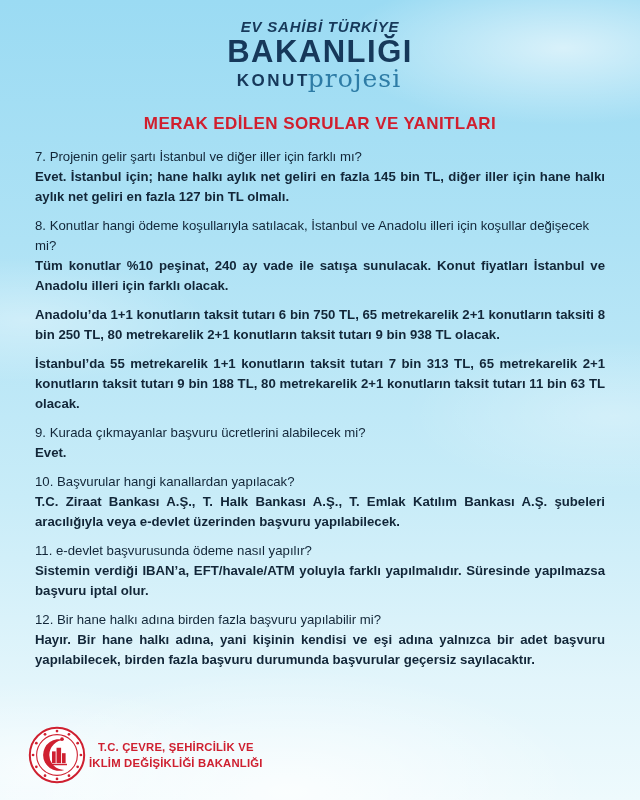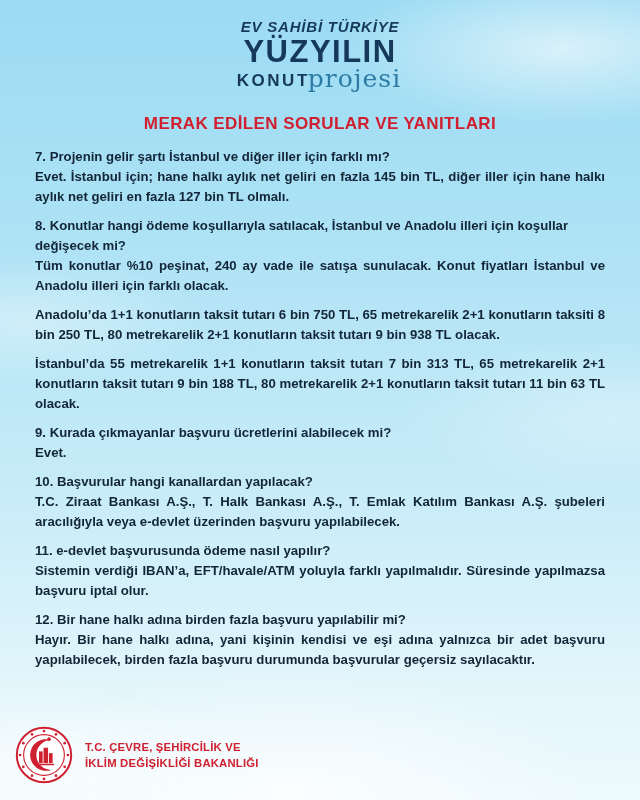--- a/index.html
+++ b/index.html
@@ -35,46 +35,46 @@
     font-weight:400;font-size:25px;color:#2e7ca6;
     position:relative;top:2px;left:-2px;letter-spacing:1px;
   }
   .page-title{
     margin-top:25px;text-align:center;
     font-weight:800;font-size:17px;letter-spacing:.4px;color:#d01f2e;
   }
   
   .faq{margin:13px 35px 0 35px;color:#122638;}
   .question{
-    font-weight:700;font-size:13.2px;line-height:20px;margin:0;
+    font-weight:400;font-size:13.2px;line-height:20px;margin:0;
     text-align:left;
   }
   .answer{
     font-weight:700;font-size:13.2px;line-height:20px;margin:0 0 9px 0;
     text-align:justify;
   }
   
   .footer{
-    position:absolute;left:15px;bottom:16px;
-    display:flex;align-items:center;gap:12px;
+    position:absolute;left:28px;bottom:16px;
+    display:flex;align-items:center;gap:3px;text-align:center;
   }
   .emblem{width:58px;height:58px;flex:0 0 auto;}
   .ministry{
     color:#cf2030;font-weight:700;font-size:11.3px;line-height:1.45;
     letter-spacing:.2px;
   }
 </style>
 </head>
 <body>
 
 <div class="page">
 
   <div class="header">
     <div class="brand-line1">EV SAHİBİ TÜRKİYE</div>
-    <div class="brand-line2">YÜZYILIN</div>
+    <div class="brand-line2">BAKANLIĞI</div>
     <div class="brand-line3">
       <span class="brand-konut">KONUT</span><span class="brand-script">projesi</span>
     </div>
   </div>
 
   <div class="page-title">MERAK EDİLEN SORULAR VE YANITLARI</div>
 
   <main class="faq">
     <section class="faq-item">
       <h3 class="question">7. Projenin gelir şartı İstanbul ve diğer iller için farklı mı?</h3>

